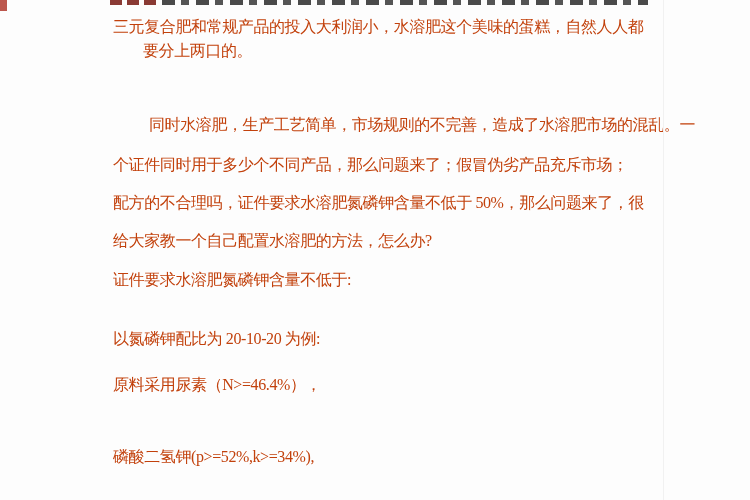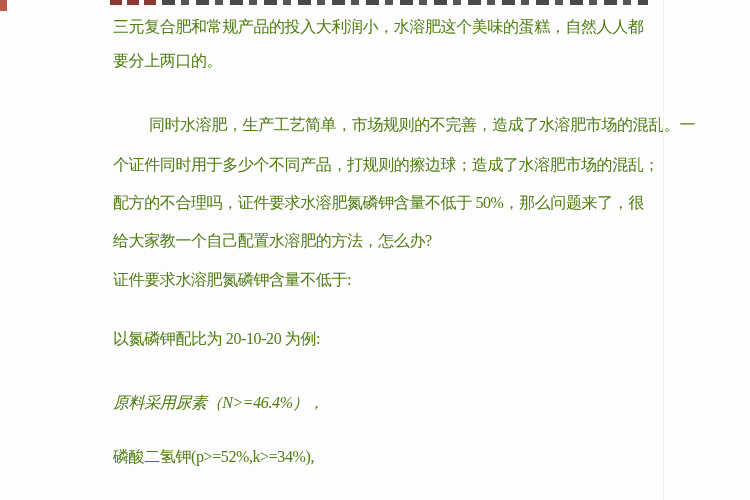--- a/index.html
+++ b/index.html
@@ -28,21 +28,21 @@
     background: #f1f1f1;
   }
   .doc-line {
     position: absolute;
     left: 113px;
     width: 560px;
     height: 22px;
     line-height: 22px;
     font-size: 16px;
     letter-spacing: -0.4px;
-    color: #4d7c0f;
+    color: #c2410c;
     white-space: nowrap;
   }
   
   .clipped-line {
     position: absolute;
     top: 0;
     left: 110px;
     width: 538px;
     height: 5px;
     display: flex;
@@ -73,46 +73,46 @@
     position: absolute;
     top: 0;
     left: 0;
     width: 7px;
     height: 11px;
     background: #b03a2e;
     opacity: 0.85;
   }
   
   .l0 { top: 16px; }
-  .l1 { top: 50px; }
+  .l1 { top: 40px; margin-left: 30px; }
   .l2 { top: 114px; margin-left: 36px; }
   .l3 { top: 154px; }
   .l4 { top: 192px; }
   .l5 { top: 230px; }
   .l6 { top: 269px; }
   .l7 { top: 328px; }
-  .l8 { top: 392px; font-style: italic; }
+  .l8 { top: 374px; }
   .l9 { top: 446px; }
 </style>
 </head>
 <body>
 
 <div id="page">
 
   <div class="corner-red-mark"></div>
 
   <div class="clipped-line">
     <span class="red-frag"></span>
     <span class="gray-frags"></span>
   </div>
 
   <div class="doc-line l0">三元复合肥和常规产品的投入大利润小，水溶肥这个美味的蛋糕，自然人人都</div>
   <div class="doc-line l1">要分上两口的。</div>
   <div class="doc-line l2">同时水溶肥，生产工艺简单，市场规则的不完善，造成了水溶肥市场的混乱。一</div>
-  <div class="doc-line l3">个证件同时用于多少个不同产品，打规则的擦边球；造成了水溶肥市场的混乱；</div>
+  <div class="doc-line l3">个证件同时用于多少个不同产品，那么问题来了；假冒伪劣产品充斥市场；</div>
   <div class="doc-line l4">配方的不合理吗，证件要求水溶肥氮磷钾含量不低于 50%，那么问题来了，很</div>
   <div class="doc-line l5">给大家教一个自己配置水溶肥的方法，怎么办?</div>
   <div class="doc-line l6">证件要求水溶肥氮磷钾含量不低于:</div>
   <div class="doc-line l7">以氮磷钾配比为 20-10-20 为例:</div>
   <div class="doc-line l8">原料采用尿素（N&gt;=46.4%），</div>
   <div class="doc-line l9">磷酸二氢钾(p&gt;=52%,k&gt;=34%),</div>
 
 </div>
 
 </body></html>

